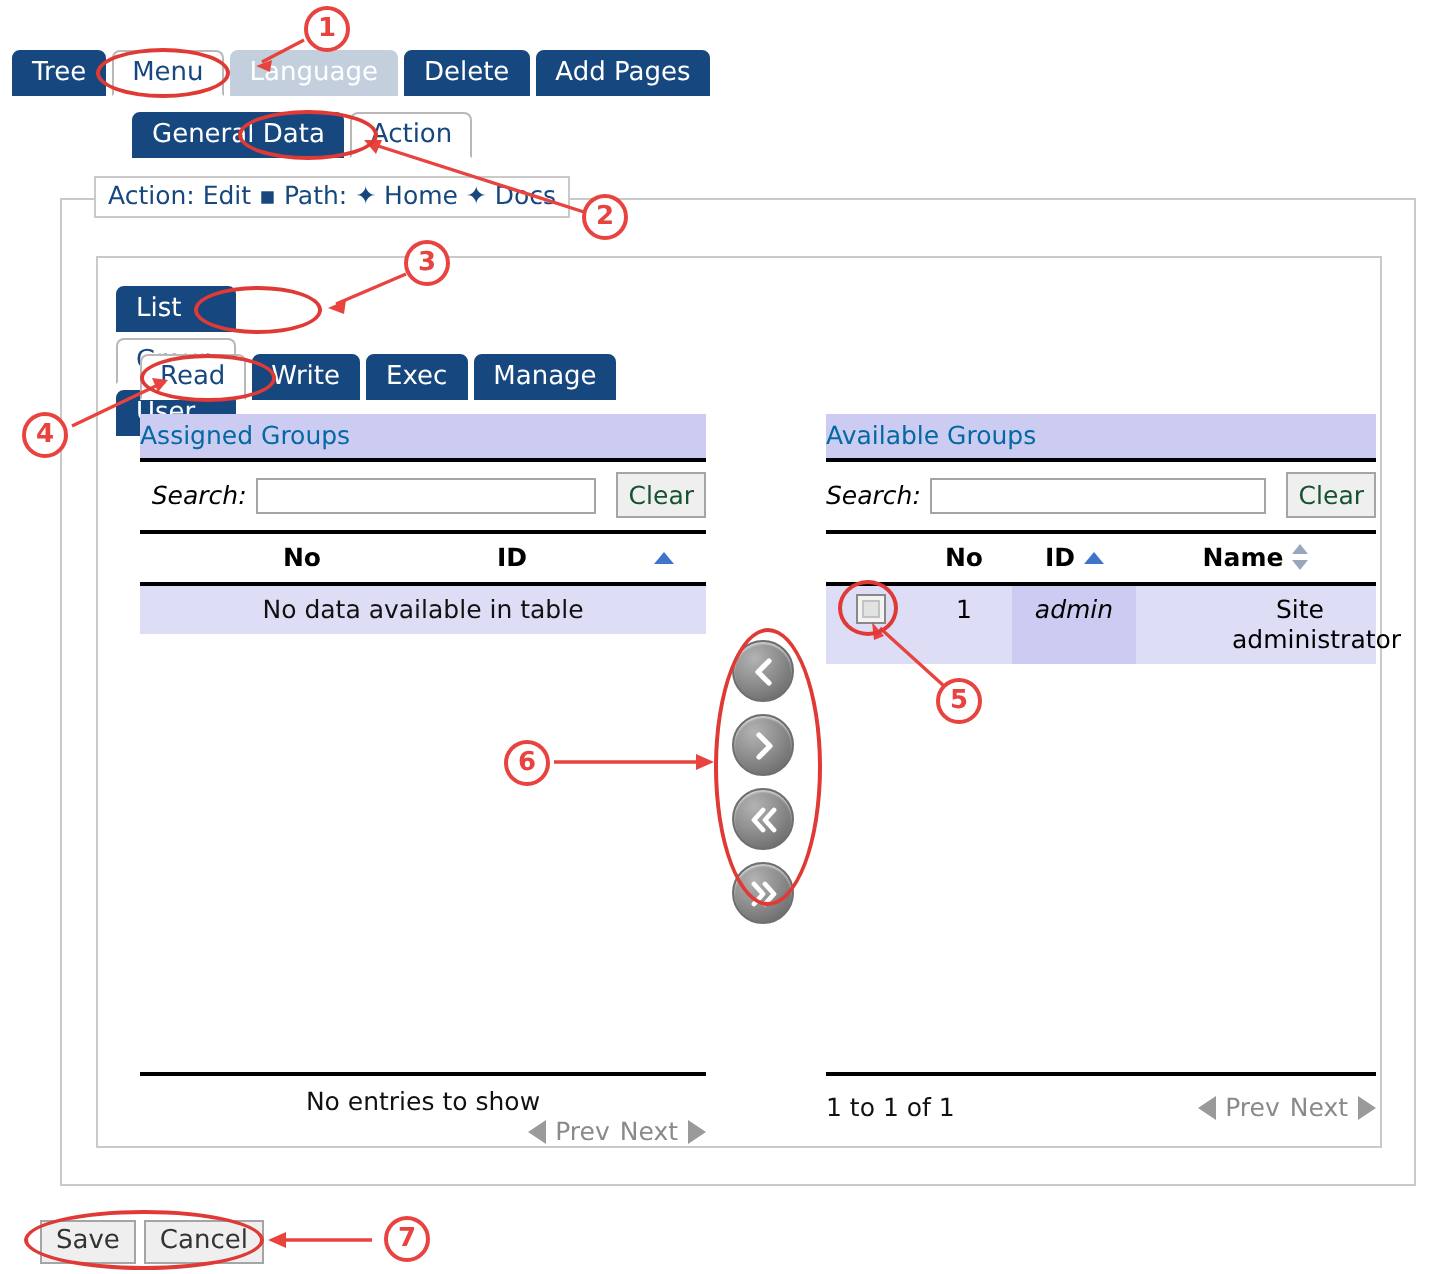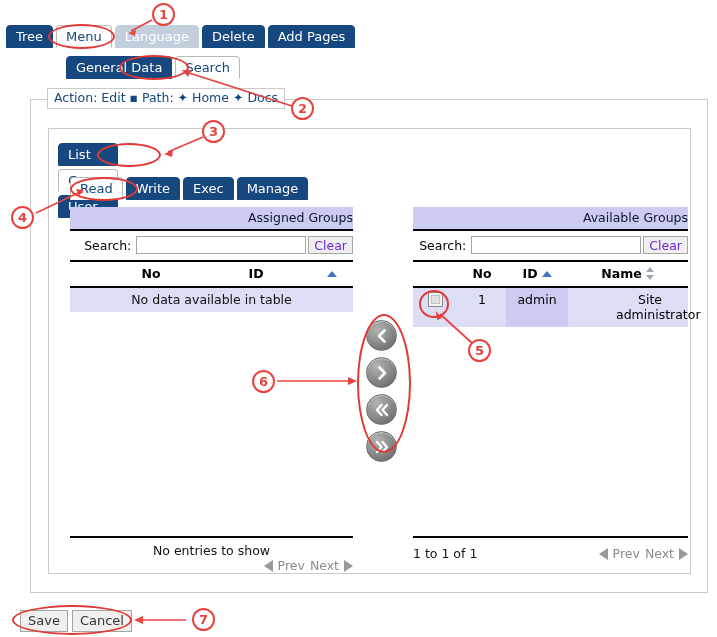--- a/index.html
+++ b/index.html
@@ -30,36 +30,36 @@
   .panel{position:absolute;border:1px solid #c9c9c9;background:#ffffff;box-sizing:border-box;}
   .legendbox{
     position:absolute;border:1px solid #c9c9c9;background:#ffffff;
     padding:2px 6px 3px 6px;font-size:12.5px;color:#16477e;white-space:nowrap;
     line-height:1.15;
   }
 
   
   .dt{position:absolute;box-sizing:border-box;}
   .dt .caption{
-    background:#ccccf2;color:#0f172a;text-align:right;
+    background:#ccccf2;color:#0369a1;text-align:left;
     font-size:12.5px;padding:3px 0 4px 0;
     border-bottom:2px solid #000000;
   }
   .dt .searchrow{
     display:flex;align-items:center;justify-content:flex-end;
     padding:5px 0 6px 0;gap:0px;
   }
-  .dt .searchrow .lbl{font-size:12.5px;color:#000000;margin-right:5px;}
+  .dt .searchrow .lbl{font-size:12.5px;color:#000000;margin-right:5px;font-style:italic;}
   .dt .searchrow input{
     height:18px;border:1px solid #a5a5a5;background:#ffffff;
     font-size:12px;box-sizing:border-box;padding:1px 3px;outline:none;
   }
   .dt .searchrow .clearbtn{
-    margin-left:2px;height:18px;border:1px solid #a5a5a5;background:#efefef;
-    color:#6d28d9;font-size:12.5px;padding:0 5px;cursor:pointer;
+    margin-left:10px;height:23px;border:1px solid #a5a5a5;background:#efefef;
+    color:#14532d;font-size:12.5px;padding:0 5px;cursor:pointer;
     display:flex;align-items:center;box-sizing:border-box;
   }
   .dt table{width:100%;border-collapse:collapse;table-layout:fixed;}
   .dt thead th{
     font-size:12.5px;font-weight:bold;color:#000000;
     border-top:2px solid #000000;border-bottom:2px solid #000000;
     padding:4px 3px 5px 3px;text-align:center;position:relative;
     white-space:nowrap;cursor:pointer;
   }
   .dt tbody td{
@@ -132,21 +132,21 @@
 <div class="tabrow" style="left:6px;top:25px;">
   <div class="tab">Tree</div>
   <div class="tab sel">Menu</div>
   <div class="tab dim">Language</div>
   <div class="tab">Delete</div>
   <div class="tab">Add Pages</div>
 </div>
 
 <div class="tabrow" style="left:22px;top:56px;margin-left:44px;">
   <div class="tab">General Data</div>
-  <div class="tab sel">Search</div>
+  <div class="tab sel">Action</div>
 </div>
 
 <div class="panel" style="left:30px;top:99px;width:678px;height:494px;"></div>
 <div class="legendbox" style="left:47px;top:88px;">Action: Edit ▪ Path: ✦ Home ✦ Docs</div>
 
 <div class="panel" style="left:48px;top:128px;width:643px;height:446px;"></div>
 
 <div class="tabrow" style="left:58px;top:143px;flex-direction:column;">
   <div class="tab">List</div>
   <div class="tab sel">Group</div>
@@ -246,21 +246,21 @@
         <th><span>ID</span><span class="sortasc"></span></th>
         <th><span>Name</span><span class="sortboth"></span></th>
       </tr>
     </thead>
     <tbody>
       <tr>
         <td style="text-align:center;">
           <span class="rowcheck"></span>
         </td>
         <td style="text-align:center;">1</td>
-        <td class="sorted" style="text-align:center;">admin</td>
+        <td class="sorted" style="text-align:center;font-style:italic;">admin</td>
         <td style="text-align:center;padding-left:48px;">Site administrator</td>
       </tr>
     </tbody>
   </table>
 </div>
 
 <div class="tfoot" style="left:413px;top:536px;width:275px;height:28px;">
   <span class="info">1 to 1 of 1</span>
   <span class="pager">
     <span class="tri-l"></span>

